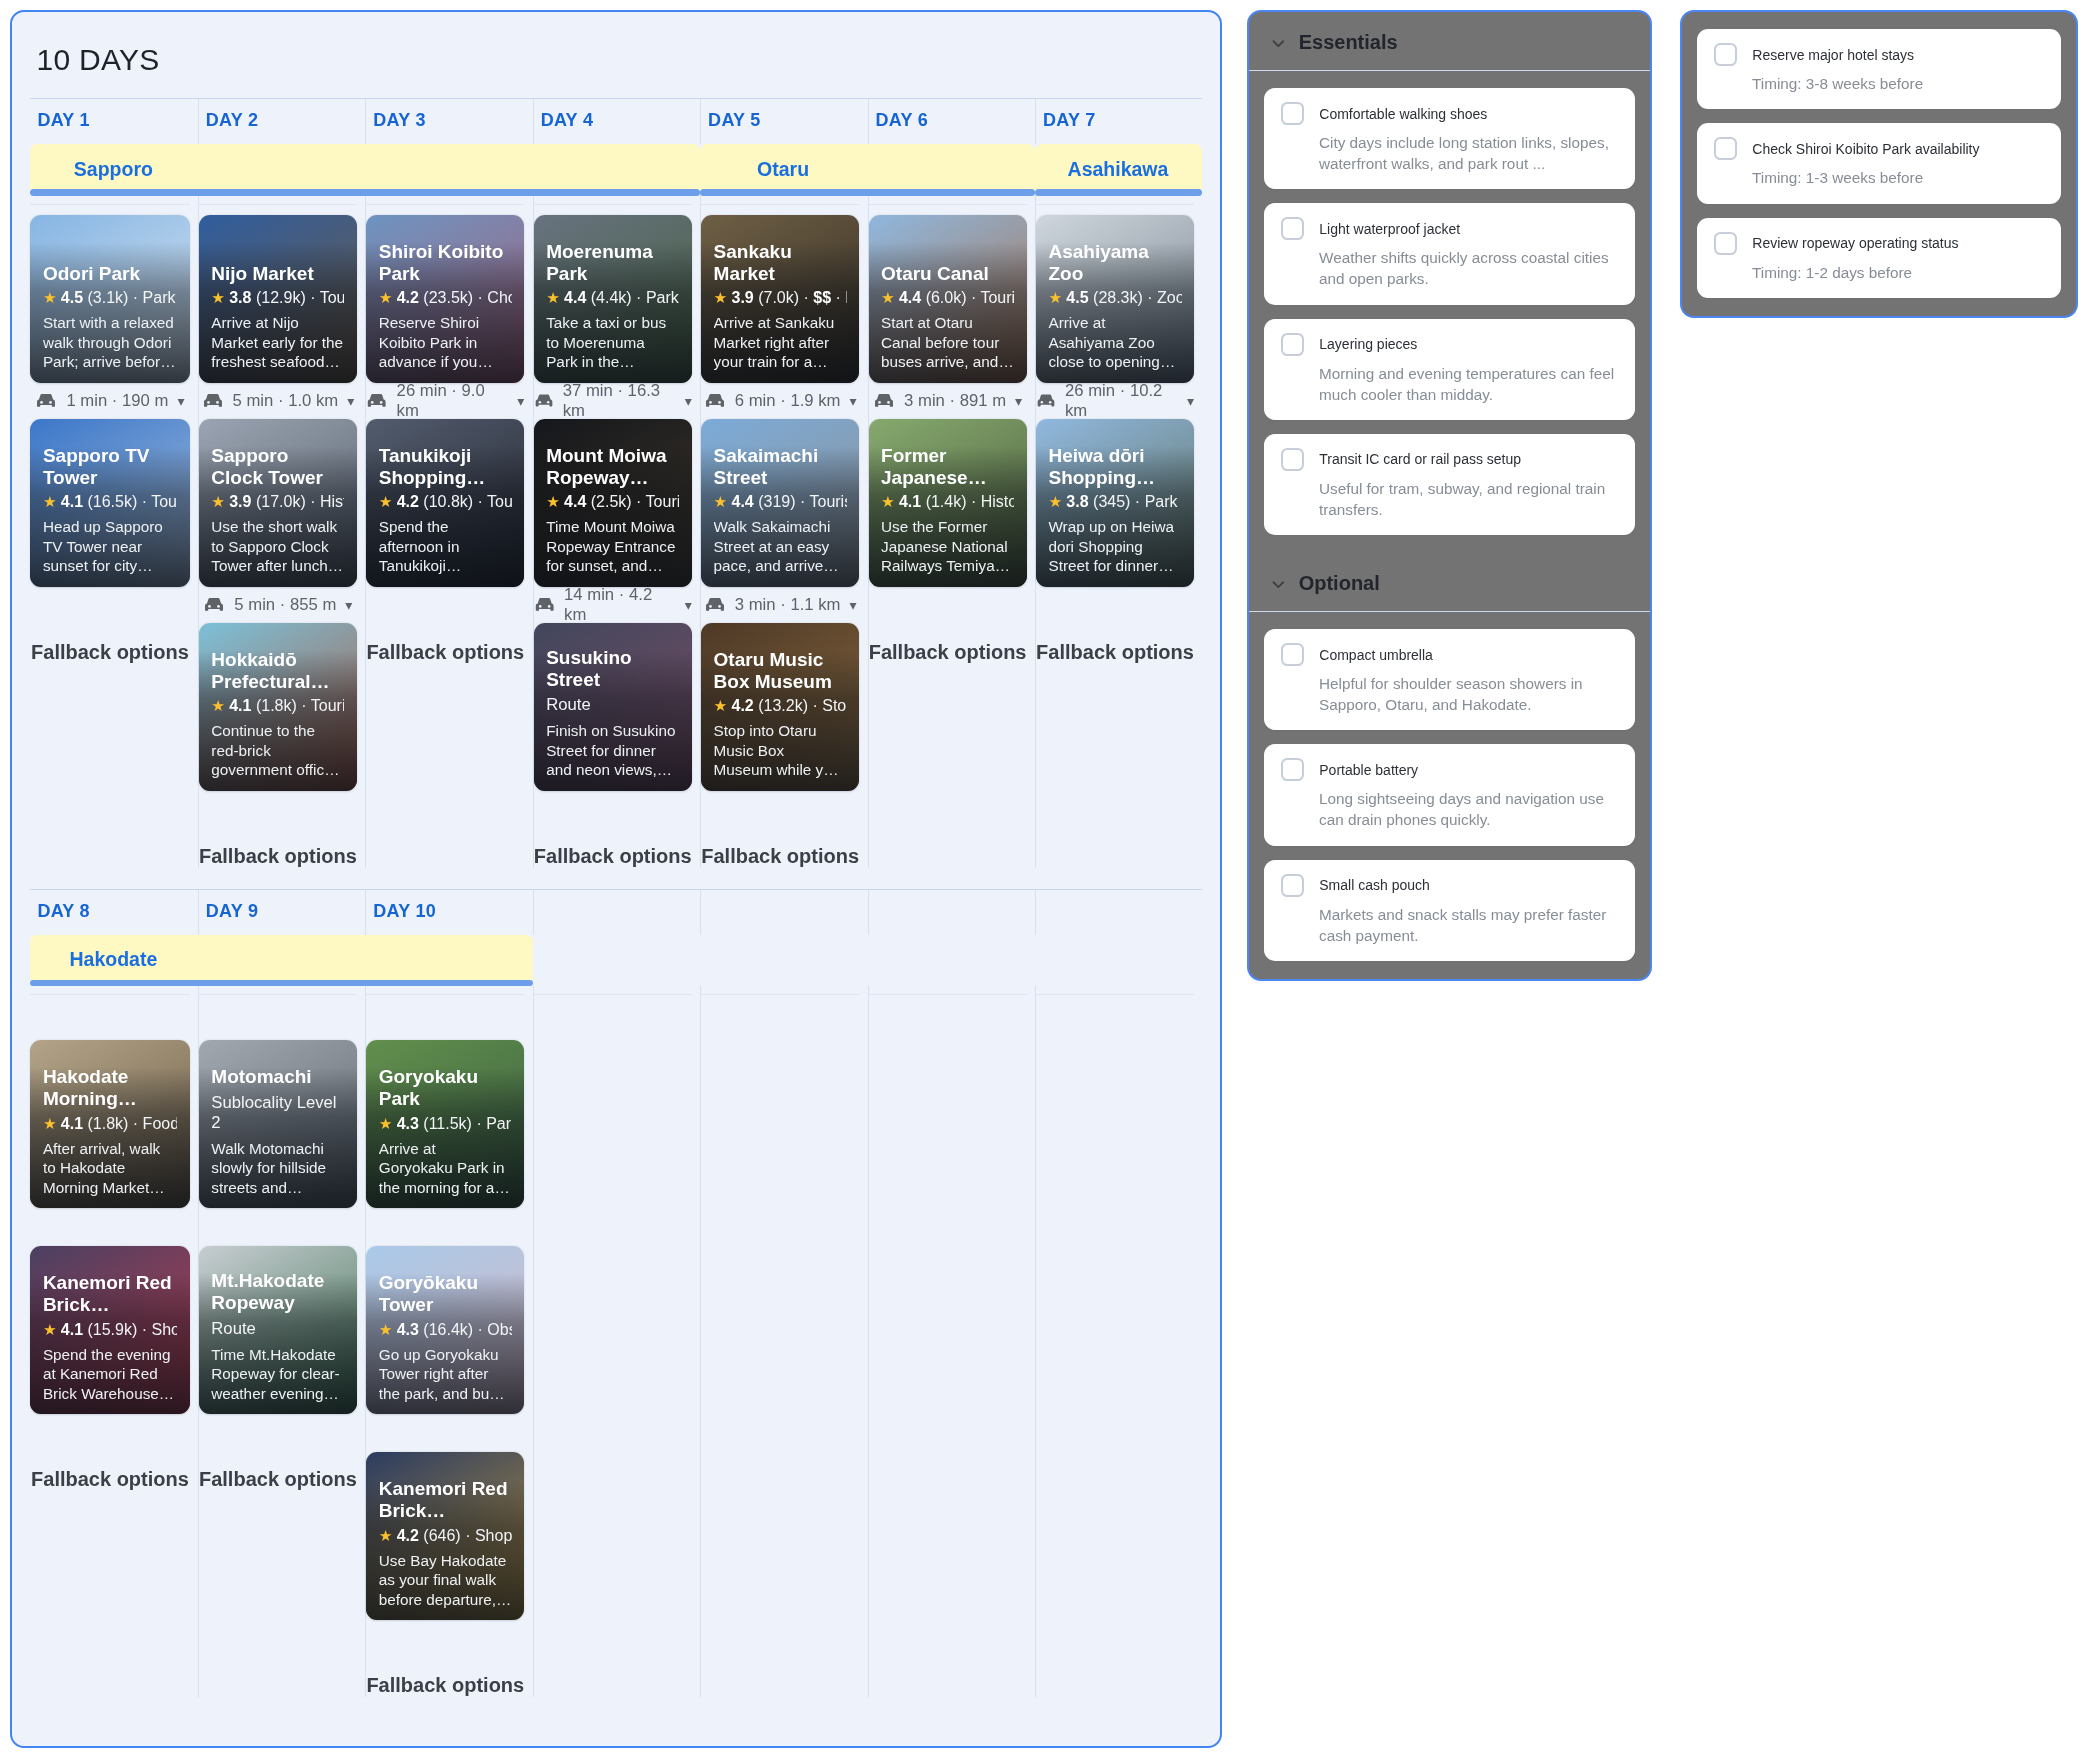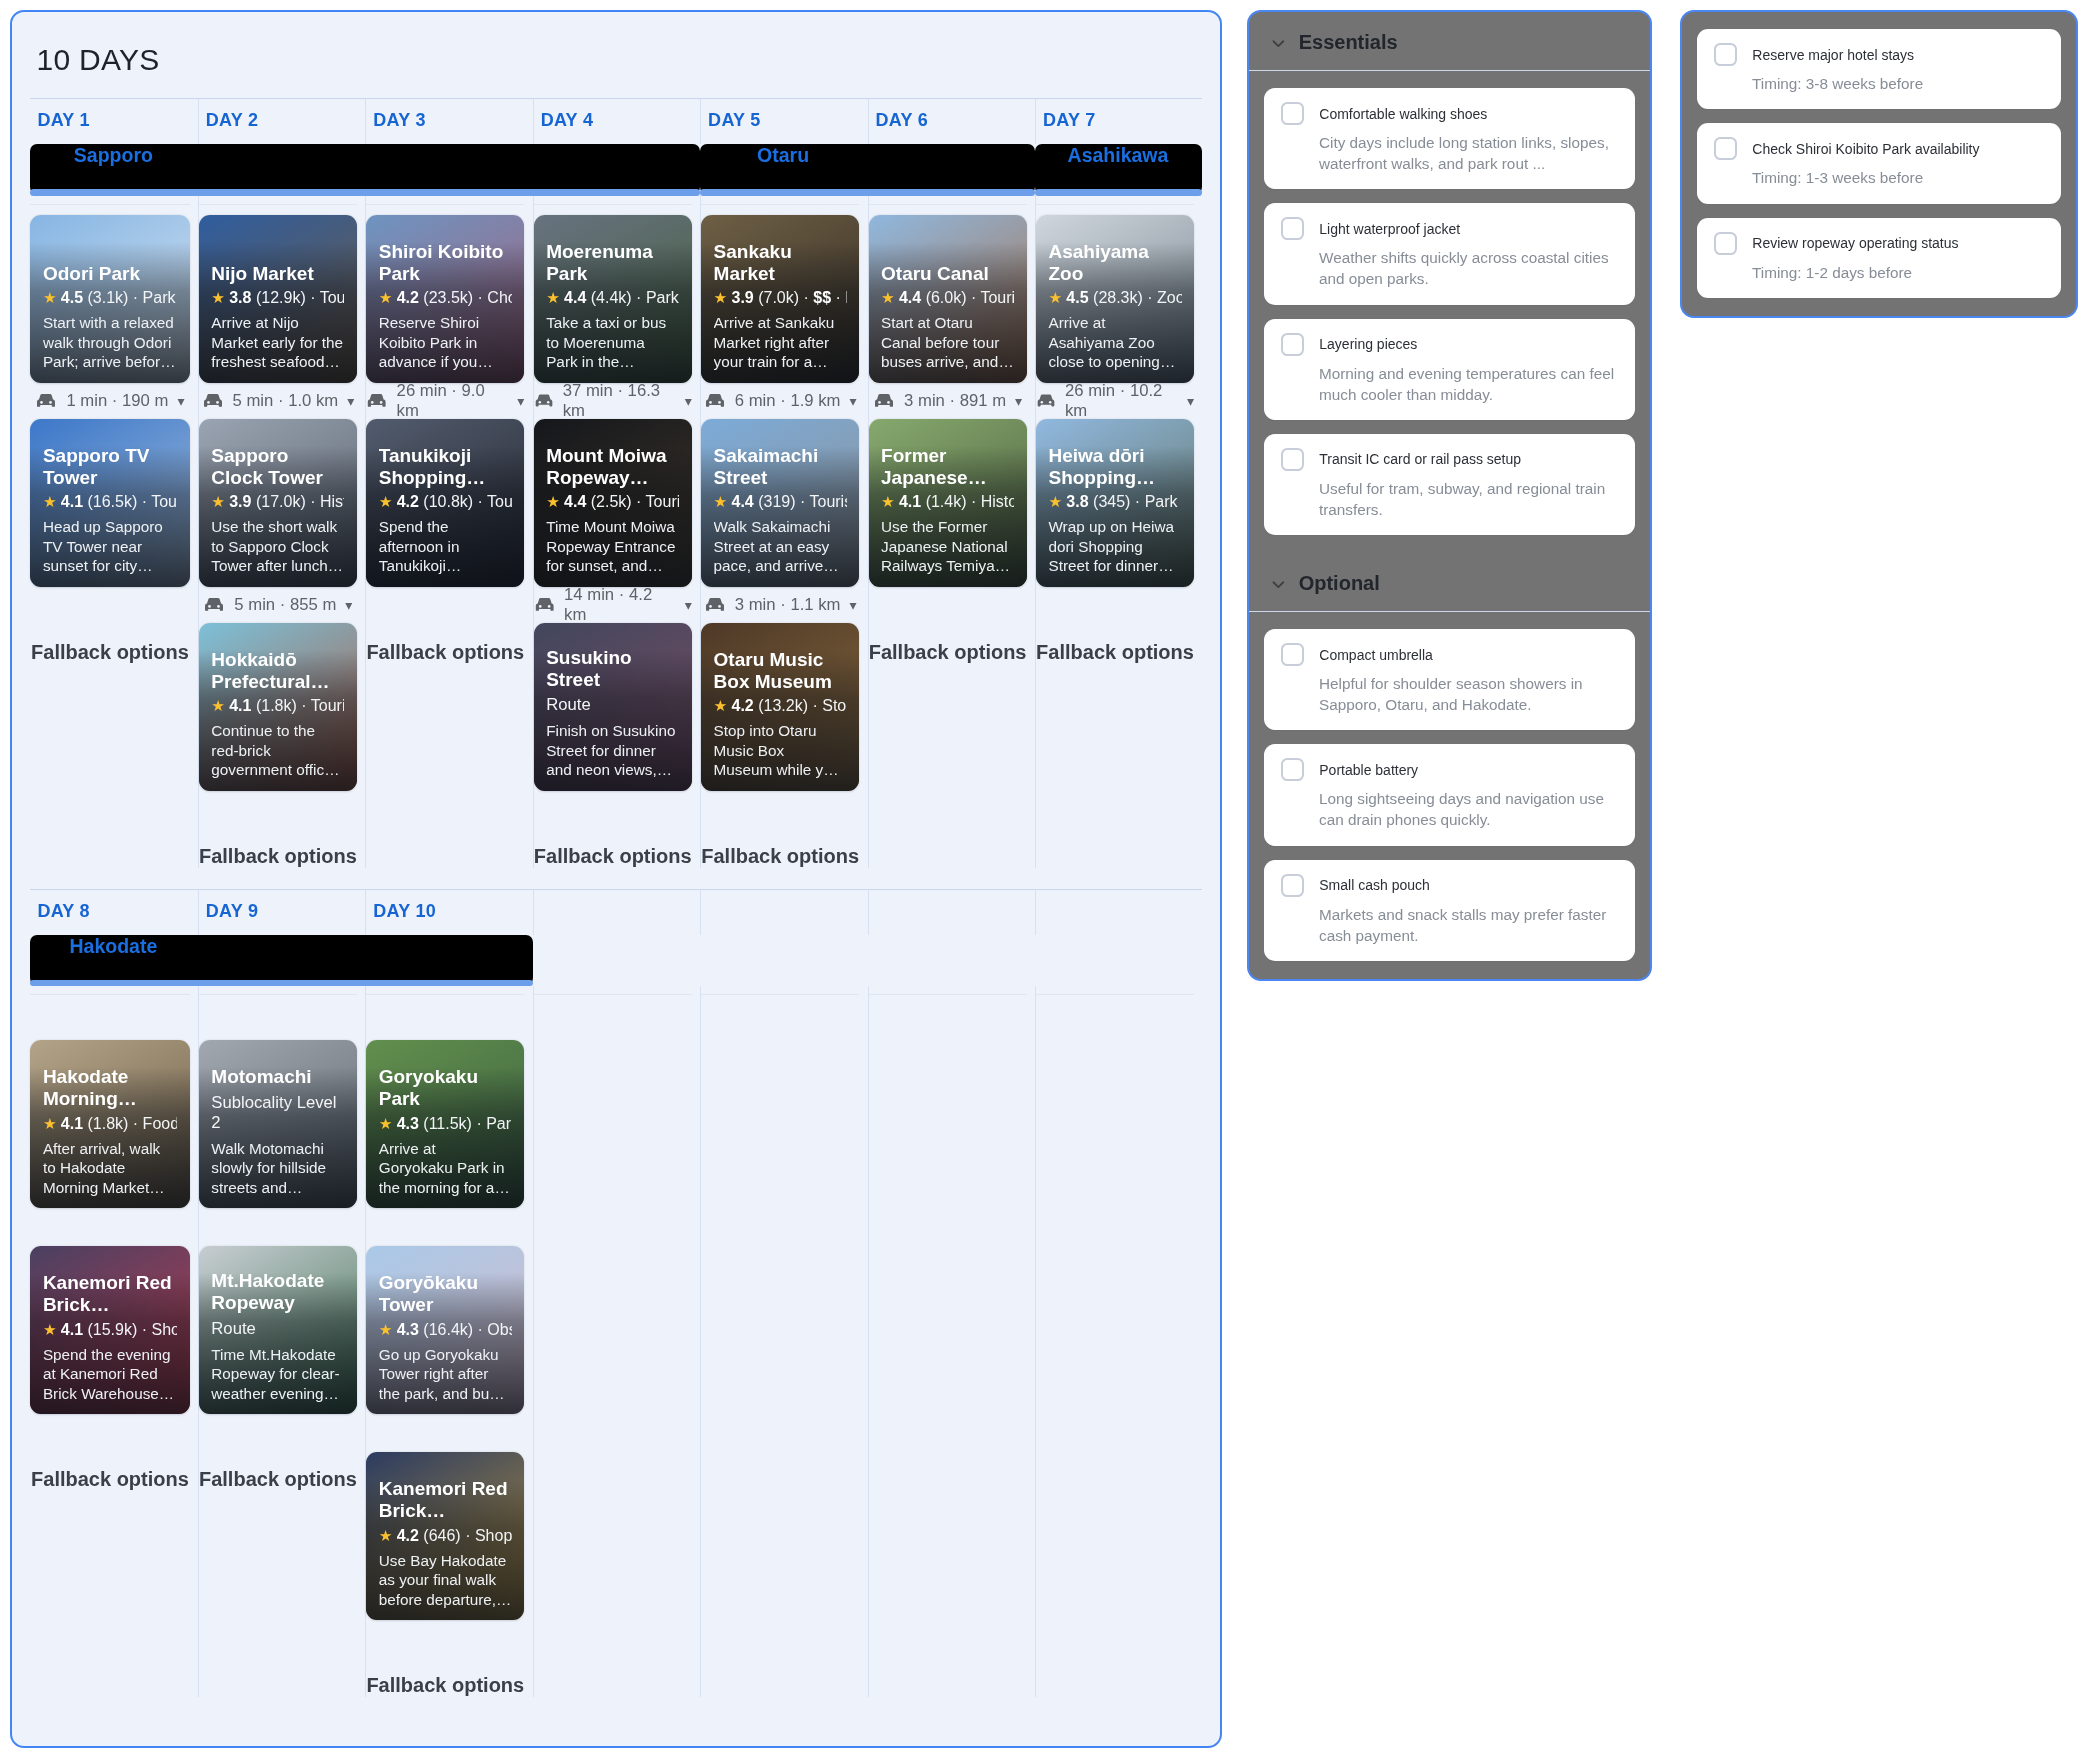--- a/index.html
+++ b/index.html
@@ -12,22 +12,22 @@
     background:#eef2fa; border:2.8px solid #4285f4; border-radius:14px; overflow:hidden; }
   .board-title { margin:31px 0 21px 24px; font-size:30px; font-weight:500; color:#1f2329; letter-spacing:0.3px; }
   .sec { margin:0 18px; }
   .sec + .sec { margin-top:21px; }
   .grid { display:grid; grid-template-columns:repeat(7,1fr); }
   .day-row { border-top:1.4px solid #c9d6ec; }
   .day-cell { height:45px; padding:11px 0 0 7px; }
   .sep { border-left:1.4px solid #d7e1f1; }
   .day-label { font-size:18px; font-weight:700; color:#1765d3; letter-spacing:0.3px; }
   .band-row { height:51px; }
-  .band { position:relative; height:50px; background:#000000; border-radius:7px;
-    display:flex; align-items:flex-start; margin-right:0; }
+  .band { position:relative; height:50px; background:#fef9c3; border-radius:7px;
+    display:flex; align-items:center; margin-right:0; }
   .band::after { content:""; position:absolute; left:0; right:0; bottom:-1.4px; height:6.3px;
     background:#6d9eea; border-radius:4.2px; }
   .band-label { width:166px; text-align:center; font-size:19.5px; font-weight:700; color:#1a6fe0; }
   .content-row { align-items:stretch; }
   .cell { padding:0 8.3px 0 0; }
   .topline { height:1.4px; background:#dee6f4; margin:8.3px 0 0 0; }
   .s1 .stack { margin-top:9.7px; }
   .s2 .stack { margin-top:45px; }
 
   .card { position:relative; height:168px; border-radius:11px; overflow:hidden;

